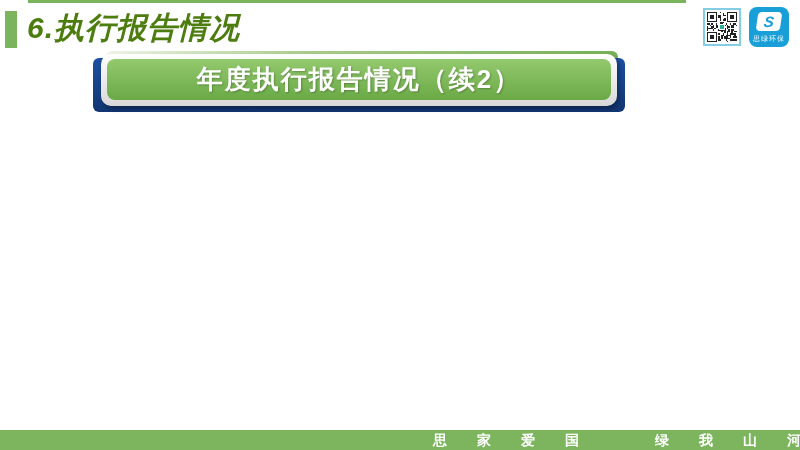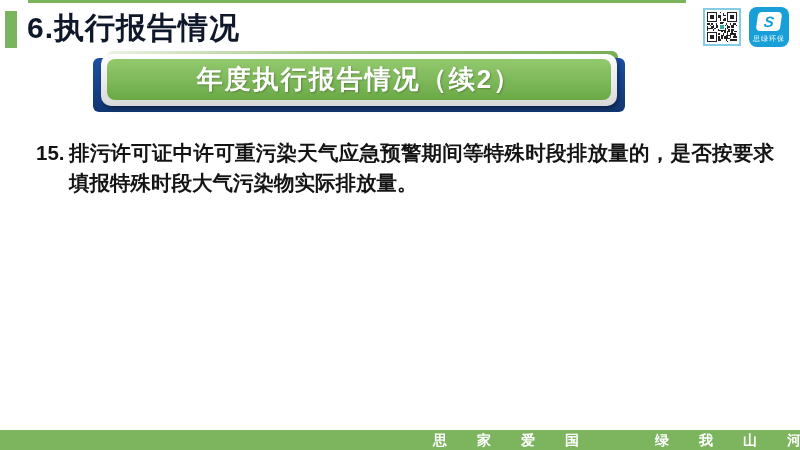--- a/index.html
+++ b/index.html
@@ -8,21 +8,21 @@
     background:#ffffff;
     font-family:"Liberation Sans", sans-serif;
   }
   
   .top-strip { position:absolute; left:28px; top:0; width:658px; height:3px; background:#7ab45c; }
 
   
   .title-accent { position:absolute; left:5px; top:11px; width:12px; height:37px; background:#7ab45c; }
   .page-title {
     position:absolute; left:27px; top:8px;
-    font-size:30px; font-weight:bold; color:#0f172a; letter-spacing:1px; white-space:nowrap;
+    font-size:30px; font-weight:bold; color:#4d7c0f; letter-spacing:1px; white-space:nowrap;font-style:italic;
   }
 
   
   .qr-box {
     position:absolute; left:703px; top:8px; width:38px; height:38px;
     background:#fff; border:2px solid #85cde6; box-sizing:border-box; padding:2px;
   }
   .qr-box svg { display:block; width:30px; height:30px; }
 
   
@@ -229,22 +229,18 @@
 <div class="banner-glow"></div>
 <div class="banner-navy">
   <div class="banner-white">
     <div class="banner-green">
       <span class="banner-title">年度执行报告情况（续2）</span>
     </div>
   </div>
 </div>
 
 <div class="content">
-  <div class="item">
-    <span class="item-num">15.</span>
-    <span class="item-text">排污许可证中许可重污染天气应急预警期间等特殊时段排放量的，是否按要求填报特殊时段大气污染物实际排放量。</span>
-  </div>
 </div>
 
 <div class="footer">
   <span class="motto motto-left">思家爱国</span>
   <span class="motto motto-right">绿我山河</span>
 </div>
 
 </body></html>

